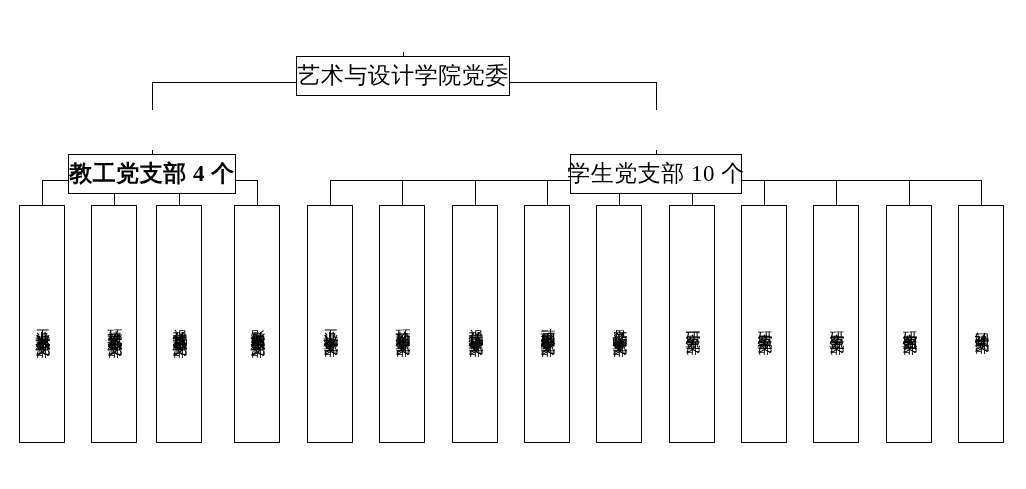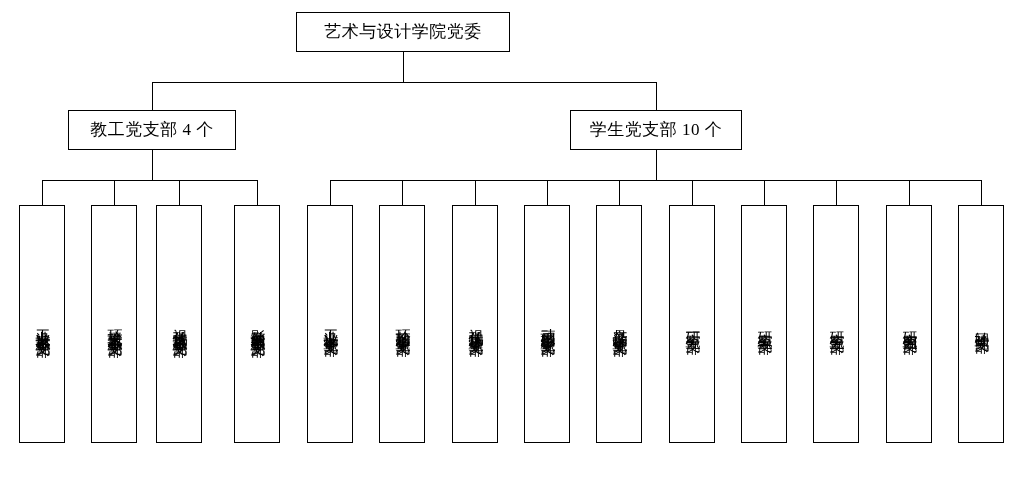--- a/index.html
+++ b/index.html
@@ -23,24 +23,25 @@
     box-sizing: border-box;
     border: 1px solid #000000;
     background: #ffffff;
     display: flex;
     align-items: center;
     justify-content: center;
     text-align: center;
   }
   .node-root,
   .node-mid {
-    font-size: 17px;
+    font-size: 23px;
     letter-spacing: 0.5px;
     line-height: 1.2;
     white-space: nowrap;
+    margin-top: 44px;
   }
   .node-leaf {
     font-size: 15px;
     line-height: 1.05;
     writing-mode: vertical-rl;
     text-orientation: upright;
     letter-spacing: 1.5px;
     padding: 6px 0;
     align-items: center;
     justify-content: center;
@@ -82,21 +83,21 @@
       <div class="edge edge-v" style="left: 692px; top: 180px; height: 25px;"></div>
       <div class="edge edge-v" style="left: 764px; top: 180px; height: 25px;"></div>
       <div class="edge edge-v" style="left: 836px; top: 180px; height: 25px;"></div>
       <div class="edge edge-v" style="left: 909px; top: 180px; height: 25px;"></div>
       <div class="edge edge-v" style="left: 981px; top: 180px; height: 25px;"></div>
     </div>
   <div id="nodes-layer">
       <div class="node node-root" style="left: 296px; top: 12px; width: 214px; height: 40px;">
         <span>艺术与设计学院党委</span>
       </div>
-      <div class="node node-mid" style="left: 68px; top: 110px; width: 168px; height: 40px;">
+      <div class="node node-mid" style="left: 68px; top: 110px; width: 168px; height: 40px; font-weight: bold;">
         <span>教工党支部 4 个</span>
       </div>
       <div class="node node-leaf" style="left: 19px; top: 205px; width: 46px; height: 238px;">
         <span class="leaf-text">工业设计系教工党支部</span>
       </div>
       <div class="node node-leaf" style="left: 91px; top: 205px; width: 46px; height: 238px;">
         <span class="leaf-text">环境艺术系教工党支部</span>
       </div>
       <div class="node node-leaf" style="left: 156px; top: 205px; width: 46px; height: 238px;">
         <span class="leaf-text">视觉传达系教工党支部</span>

